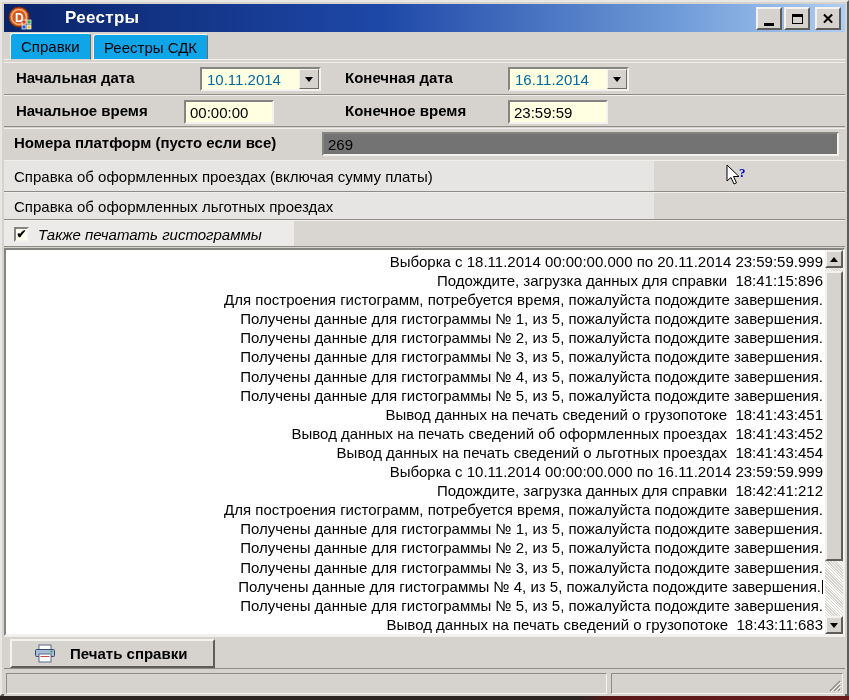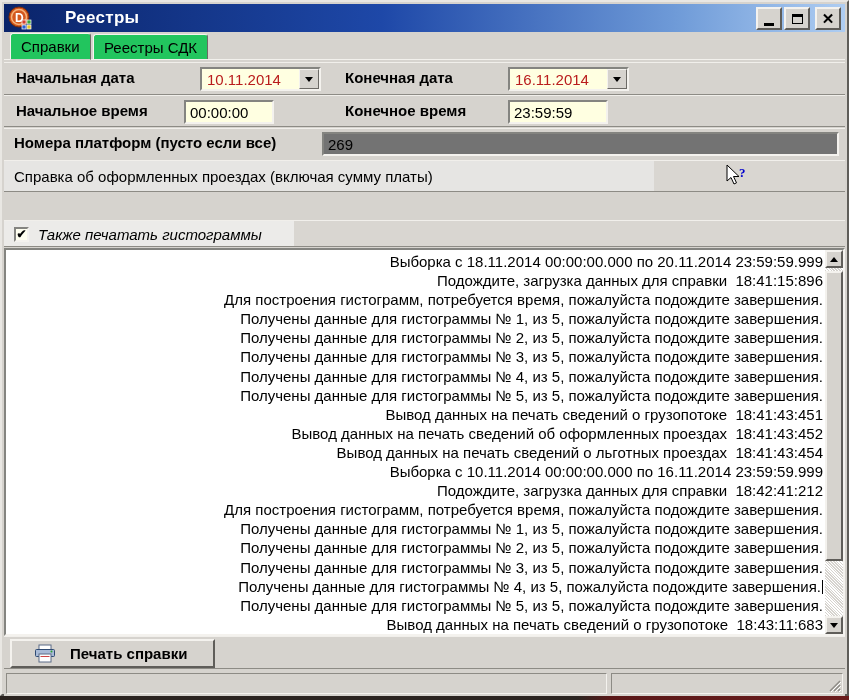--- a/index.html
+++ b/index.html
@@ -28,21 +28,21 @@
     font-family:"Liberation Sans",sans-serif; cursor:pointer; padding:0;
   }
   .winbtn.close { margin-left:3px; }
   .glyph-min { width:10px; height:3px; background:#000; margin-top:12px; }
   .glyph-max { width:11px; height:10px; border:1px solid #000; border-top:3px solid #000; }
   .glyph-close { font-size:15px; font-weight:bold; color:#000; line-height:1; }
 
   
   .tabbar { position:absolute; left:2px; top:30px; right:2px; height:28px; background:#d6d3ce; }
   .tab {
-    position:absolute; bottom:0; background:#22c55e;
+    position:absolute; bottom:0; background:#0ea5e9;
     border:1px solid; border-color:#f6f4f0 #6c6a66 #d6d3ce #f6f4f0;
     border-radius:3px 3px 0 0; font-size:15px; color:#000;
     padding:12px 10px; display:flex; align-items:center; cursor:pointer;
   }
   .tab.active { left:6px; height:27px; z-index:2; }
   .tab.inactive { left:89px; height:24px; border-bottom:1px solid #6c6a66; }
   .tab-underline { position:absolute; left:2px; right:2px; top:57px; border-top:1px solid #f3f1ed; }
 
   
   .band {
@@ -56,21 +56,21 @@
   .row-report1 { top:158px; height:32px; background:linear-gradient(90deg,#e6e5e3 0,#e6e5e3 650px,#d9d6d1 650px); }
   .row-report2 { top:190px; height:28px; background:linear-gradient(90deg,#e6e5e3 0,#e6e5e3 650px,#d9d6d1 650px); }
   .row-check   { top:218px; height:27px; background:linear-gradient(90deg,#ecebe9 0,#ecebe9 290px,#d9d6d1 290px); }
   .row-label { position:absolute; left:10px; top:50%; transform:translateY(-50%); font-size:15px; color:#000; white-space:nowrap; }
 
   
   .combo {
     position:absolute; top:4px; width:121px; height:24px; background:#ffffe1;
     border:2px solid; border-color:#848480 #f4f2ee #f4f2ee #848480; cursor:pointer;
   }
-  .combo .cval { position:absolute; left:5px; top:2px; font-size:15px; color:#b91c1c; }
+  .combo .cval { position:absolute; left:5px; top:2px; font-size:15px; color:#0369a1; }
   .combo .dbtn {
     position:absolute; right:0; top:0; bottom:0; width:20px; background:#d6d3ce;
     border:1px solid; border-color:#f4f2ee #6c6a66 #6c6a66 #f4f2ee;
     display:flex; align-items:center; justify-content:center;
   }
   .tri-down { width:0; height:0; border-left:4px solid transparent; border-right:4px solid transparent; border-top:5px solid #000; }
   .field {
     position:absolute; top:4px; height:24px; background:#ffffe1;
     border:2px solid; border-color:#848480 #f4f2ee #f4f2ee #848480;
     font-family:"Liberation Sans",sans-serif; font-size:15px; color:#000; padding:0 4px;
@@ -205,20 +205,23 @@
   </div>
 
   <div class="band row-report1">
     <span class="row-label">Справка об оформленных проездах (включая сумму платы)</span>
     <svg class="help-cursor" width="24" height="26" viewBox="0 0 24 26">
       <polygon points="1,1 1,17 5,13.5 8,20 10.5,18.8 7.5,12.5 13,12.5" fill="#fff" stroke="#000" stroke-width="1"></polygon>
       <text x="13" y="13" font-size="13" font-weight="bold" fill="#0000cc" font-family="Liberation Serif, serif">?</text>
     </svg>
   </div>
 
+  <div class="band row-report2">
+    <span class="row-label">Справка об оформленных льготных проездах</span>
+  </div>
 
   <div class="band row-check">
     <span class="checkbox">
       <span class="mark">✔</span>
     </span>
     <span class="check-label">Также печатать гистограммы</span>
   </div>
 
   <div class="log">
     <div class="log-lines">

